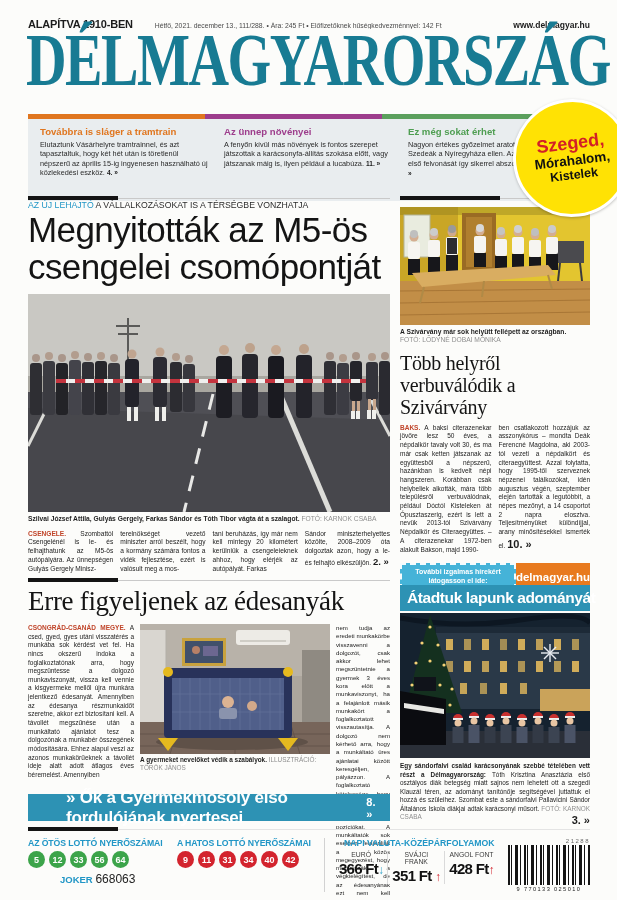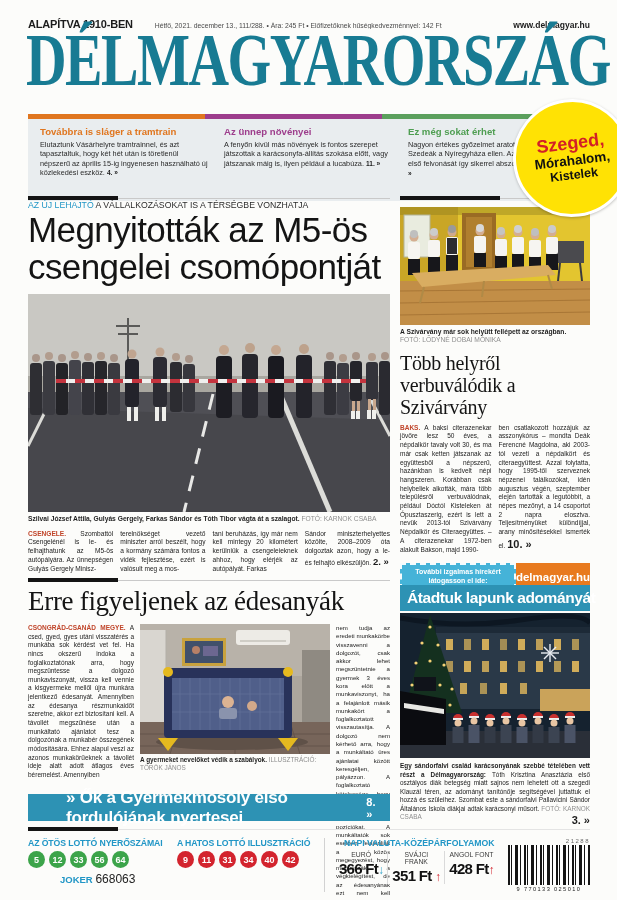--- a/index.html
+++ b/index.html
@@ -573,21 +573,21 @@
           <span class="ball ball-green">33</span>
           <span class="ball ball-green">56</span>
           <span class="ball ball-green">64</span>
         </div>
         <div class="joker">
           <span class="jl">JOKER</span>
           <span class="jn">668063</span>
         </div>
       </div>
       <div class="lotto-six">
-        <div class="lotto-title">A HATOS LOTTÓ ILLUSZTRÁCIÓ</div>
+        <div class="lotto-title">A HATOS LOTTÓ NYERŐSZÁMAI</div>
         <div class="balls">
           <span class="ball ball-red">9</span>
           <span class="ball ball-red">11</span>
           <span class="ball ball-red">31</span>
           <span class="ball ball-red">34</span>
           <span class="ball ball-red">40</span>
           <span class="ball ball-red">42</span>
         </div>
       </div>
       <div class="vdiv"></div>

